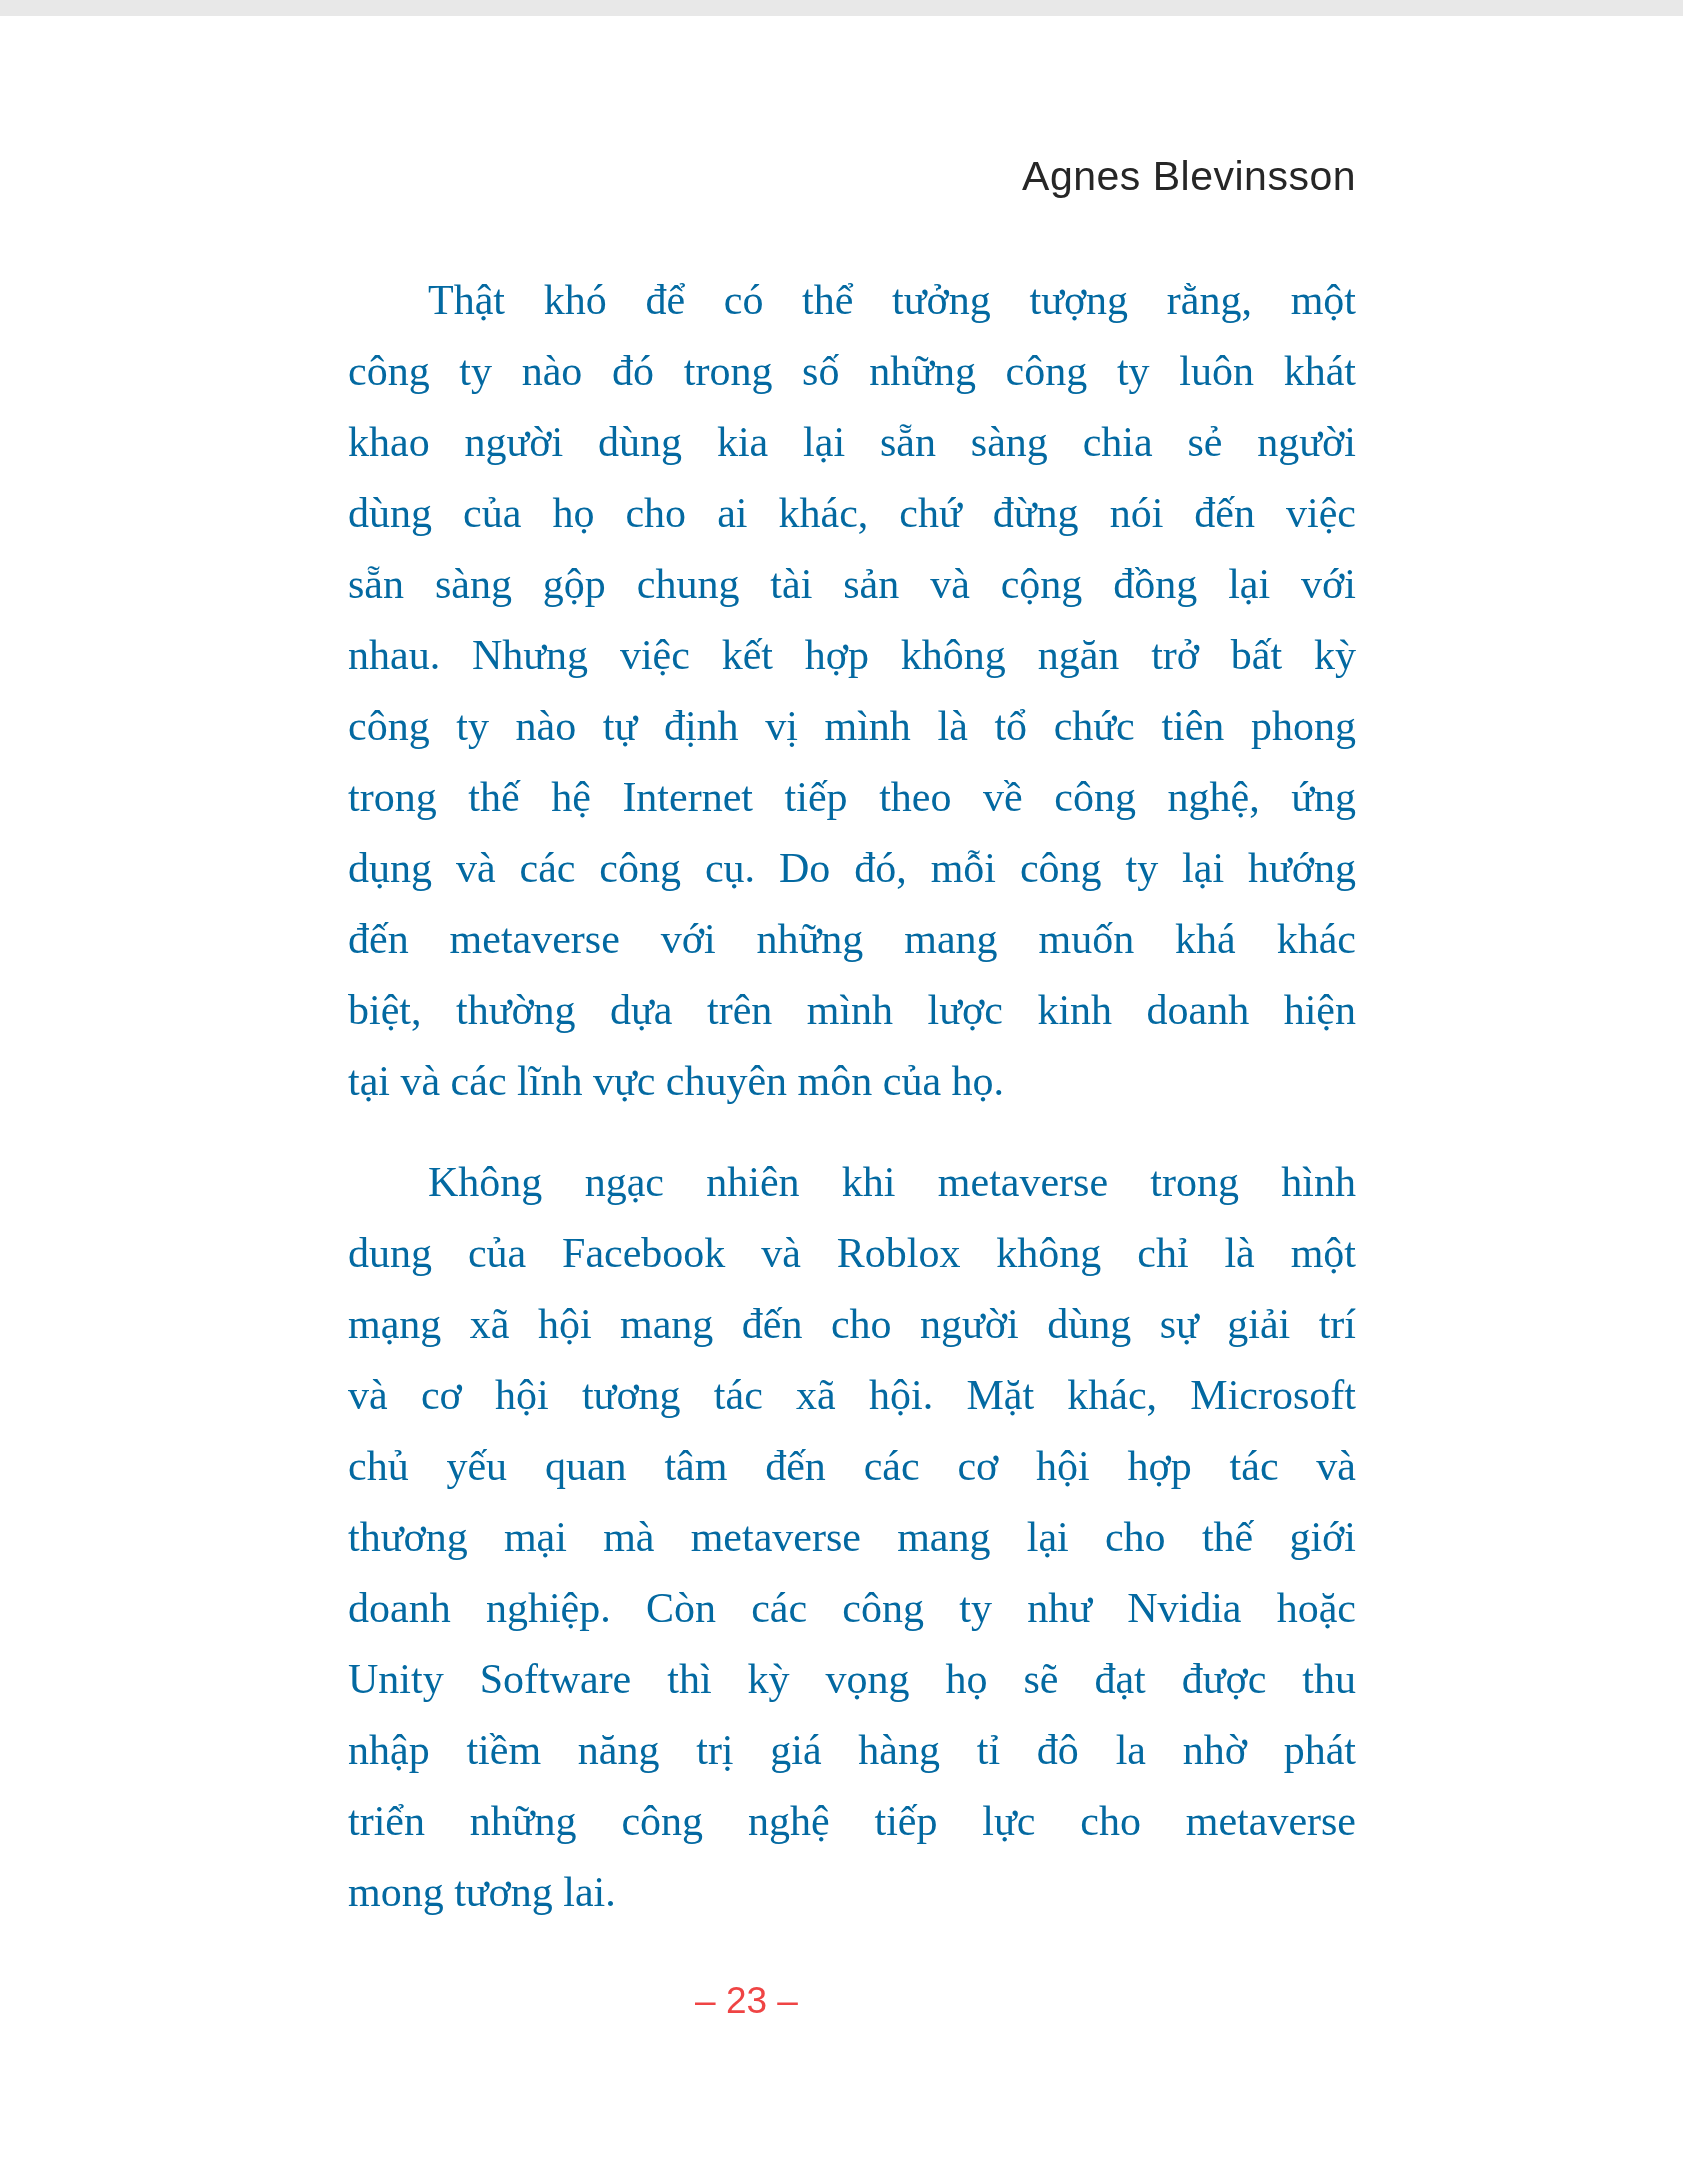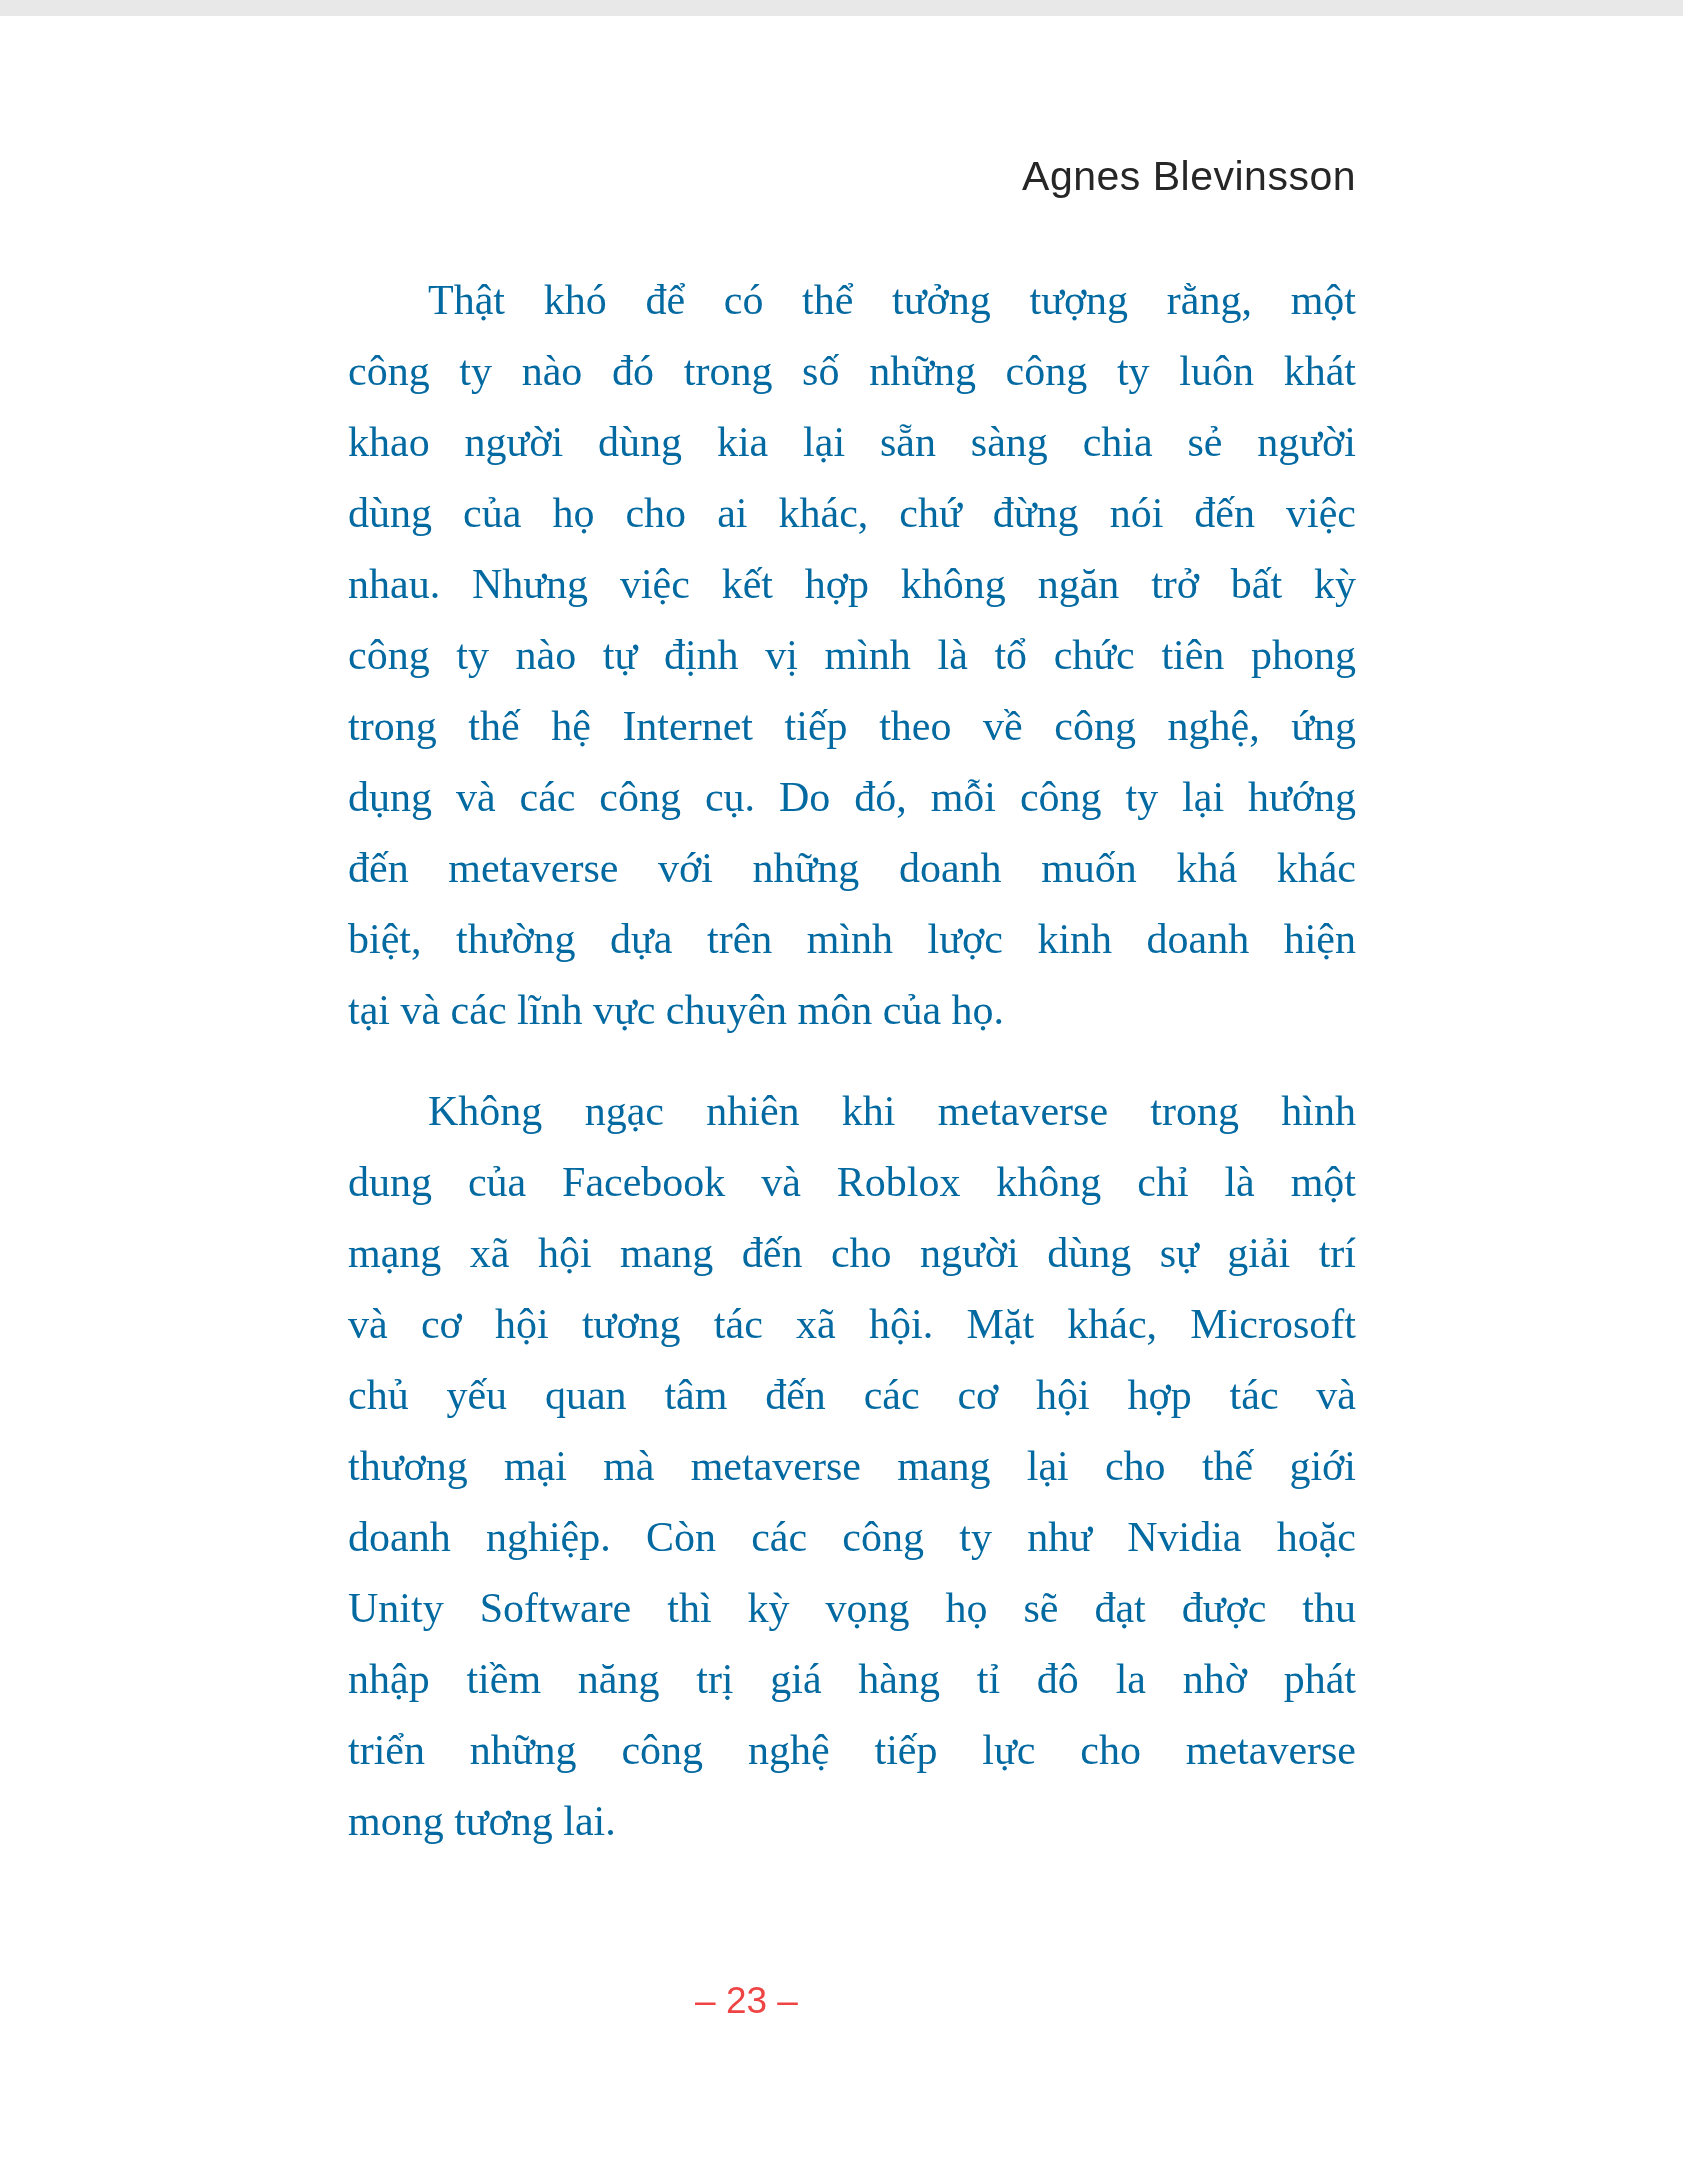--- a/index.html
+++ b/index.html
@@ -68,25 +68,26 @@
 
   <div class="running-header">Agnes Blevinsson</div>
 
   <div class="body-text">
 
     <div class="para">
       <div class="line first-line">Thật khó để có thể tưởng tượng rằng, một</div>
       <div class="line">công ty nào đó trong số những công ty luôn khát</div>
       <div class="line">khao người dùng kia lại sẵn sàng chia sẻ người</div>
       <div class="line">dùng của họ cho ai khác, chứ đừng nói đến việc</div>
+      <div class="line">sẵn sàng gộp chung tài sản và cộng đồng lại với</div>
       <div class="line">nhau. Nhưng việc kết hợp không ngăn trở bất kỳ</div>
       <div class="line">công ty nào tự định vị mình là tổ chức tiên phong</div>
       <div class="line">trong thế hệ Internet tiếp theo về công nghệ, ứng</div>
       <div class="line">dụng và các công cụ. Do đó, mỗi công ty lại hướng</div>
-      <div class="line">đến metaverse với những doanh muốn khá khác</div>
+      <div class="line">đến metaverse với những mang muốn khá khác</div>
       <div class="line">biệt, thường dựa trên mình lược kinh doanh hiện</div>
       <div class="line last-line">tại và các lĩnh vực chuyên môn của họ.</div>
     </div>
 
     <div class="para">
       <div class="line first-line">Không ngạc nhiên khi metaverse trong hình</div>
       <div class="line">dung của Facebook và Roblox không chỉ là một</div>
       <div class="line">mạng xã hội mang đến cho người dùng sự giải trí</div>
       <div class="line">và cơ hội tương tác xã hội. Mặt khác, Microsoft</div>
       <div class="line">chủ yếu quan tâm đến các cơ hội hợp tác và</div>

